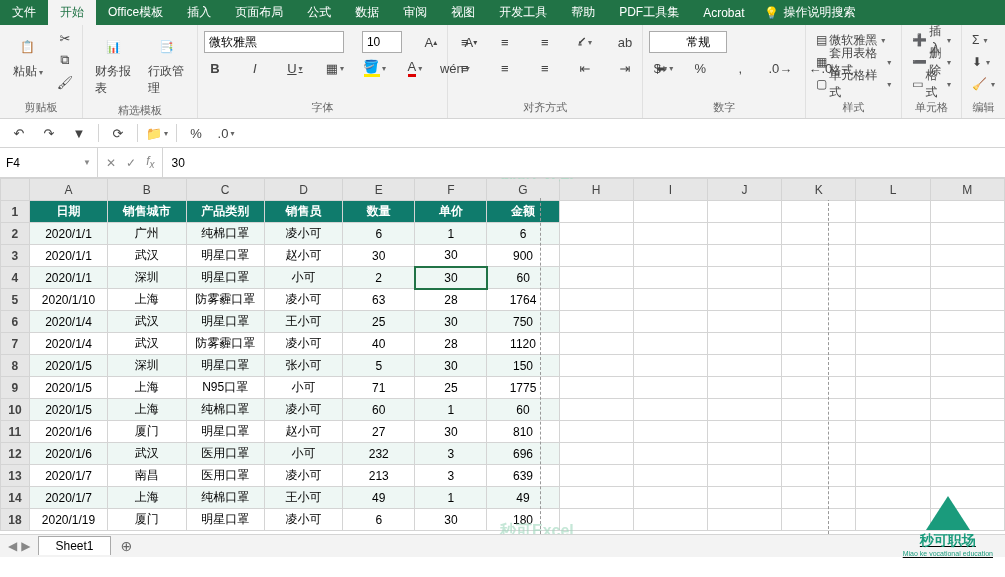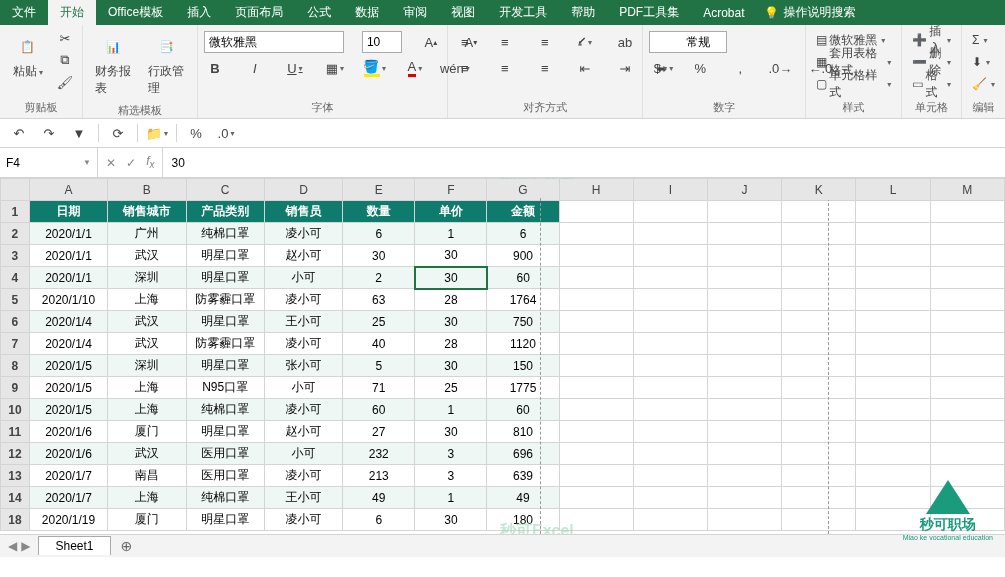--- a/index.html
+++ b/index.html
@@ -52,21 +52,21 @@
 tr.even td:nth-child(n+2):nth-child(-n+8) { background: #eef7f4; }
 
 
 .sheetbar { height: 23px; border-top: 1px solid #d4d4d4; display: flex; align-items: center; font-size: 12px; background: #f3f3f3; }
 .sheetbar .nav { padding: 0 8px; color: #888; display: flex; gap: 4px; }
 .sheet-tab { background: #fff; border: 1px solid #aaa; border-bottom: none; padding: 2px 16px; margin-top: -1px; }
 .addsheet { padding: 0 10px; color: #666; font-size: 14px; }
 
 
 .wm { position: absolute; color: #9fd8bd; font-size: 16px; font-weight: bold; opacity: .6; pointer-events: none; }
-.logo { position: absolute; right: 12px; bottom: 36px; text-align: center; pointer-events: none; }
+.logo { position: absolute; right: 12px; bottom: 20px; text-align: center; pointer-events: none; text-decoration: underline; }
 .logo .tri { width: 0; height: 0; border-left: 22px solid transparent; border-right: 22px solid transparent; border-bottom: 34px solid #1a9b7c; margin: 0 auto; }
 .logo .txt { color: #1a9b7c; font-size: 14px; font-weight: bold; margin-top: 2px; }
 .logo .sub { color: #1a9b7c; font-size: 7px; }
 </style>
 </head>
 <body>
 
 <div class="tabs">
   <span class="tab">文件</span>
   <span class="tab active">开始</span>

